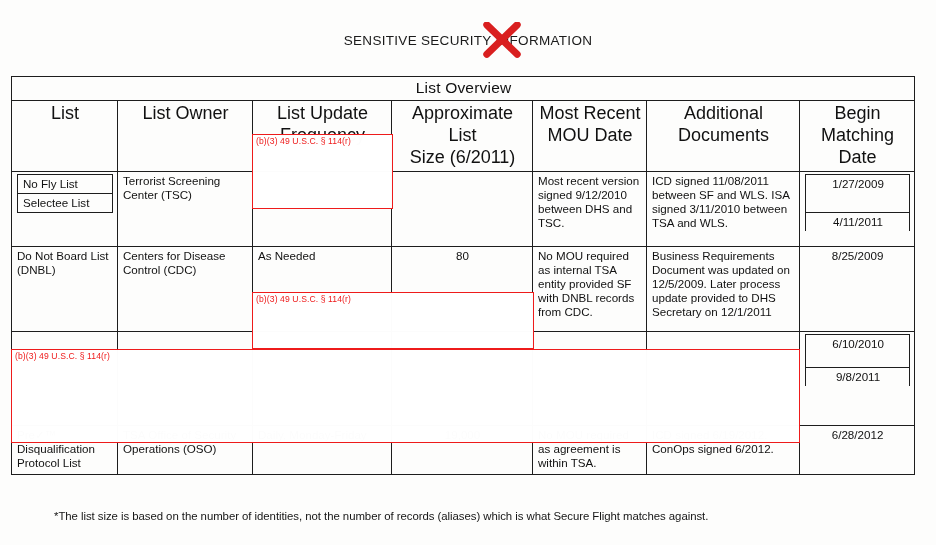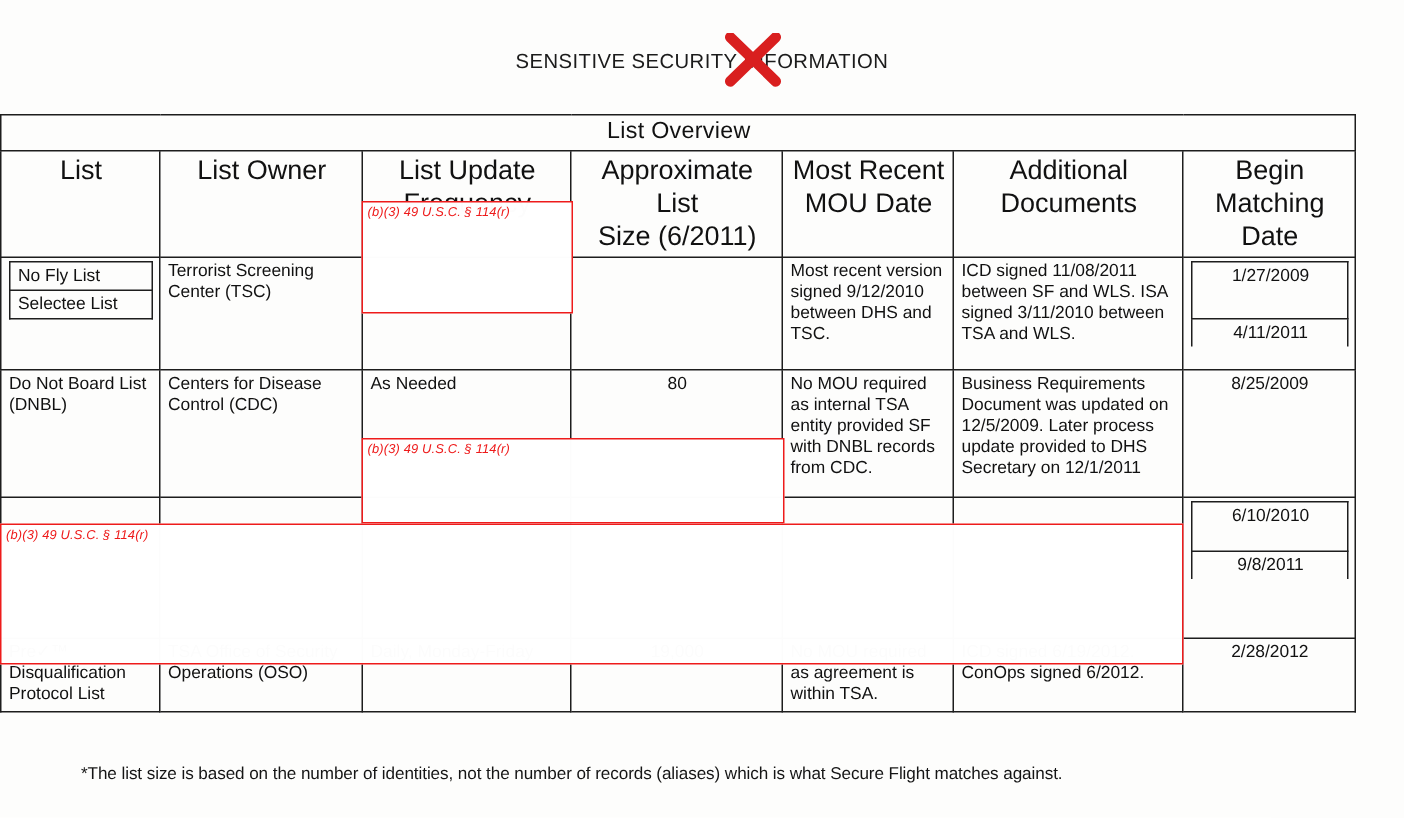--- a/index.html
+++ b/index.html
@@ -41,21 +41,21 @@
     left: 139px;
     top: -11px;
     width: 38px;
     height: 36px;
     pointer-events: none;
   }
 
   
   .table-wrap {
     position: absolute;
-    left: 0;
+    left: 11px;
     top: 76px;
     width: 903px;
     height: 420px;
   }
   table.lists {
     border-collapse: collapse;
     width: 903px;
     table-layout: fixed;
     font-size: 11.6px;
   }
@@ -99,21 +99,20 @@
   .nested td.c-center { text-align: center; }
   td.nopad { padding: 0; }
 
   
   .redact {
     position: absolute;
     border: 1.6px solid #ee1b1b;
     background: rgba(255,255,255,0.99);
     box-sizing: border-box;
     overflow: hidden;
-    font-style: italic;
   }
   .redact .code {
     color: #ee1b1b;
     font-size: 8.6px;
     line-height: 1;
     padding: 2px 0 0 3px;
     white-space: nowrap;
     letter-spacing: 0.1px;
     font-family: "Liberation Sans", sans-serif;
   }
@@ -257,21 +256,21 @@
       <td>
         <span>Pre✓™</span><br>
         <span>Disqualification</span><br>
         <span>Protocol List</span>
       </td>
       <td>TSA Office of Security Operations (OSO)</td>
       <td>Daily, Monday-Friday</td>
       <td class="c-center">19,000</td>
       <td>No MOU required as agreement is within TSA.</td>
       <td>ICD signed 6/19/2012. ConOps signed 6/2012.</td>
-      <td class="c-center">2/28/2012</td>
+      <td class="c-center">6/28/2012</td>
     </tr>
   </tbody>
     </table>
 
   <div class="redact" style="left:241px; top:58px; width:141px; height:75px;">
     <div class="code">(b)(3) 49 U.S.C. § 114(r)</div>
   </div>
 
   <div class="redact" style="left:241px; top:216px; width:282px; height:57px;">
     <div class="code">(b)(3) 49 U.S.C. § 114(r)</div>

